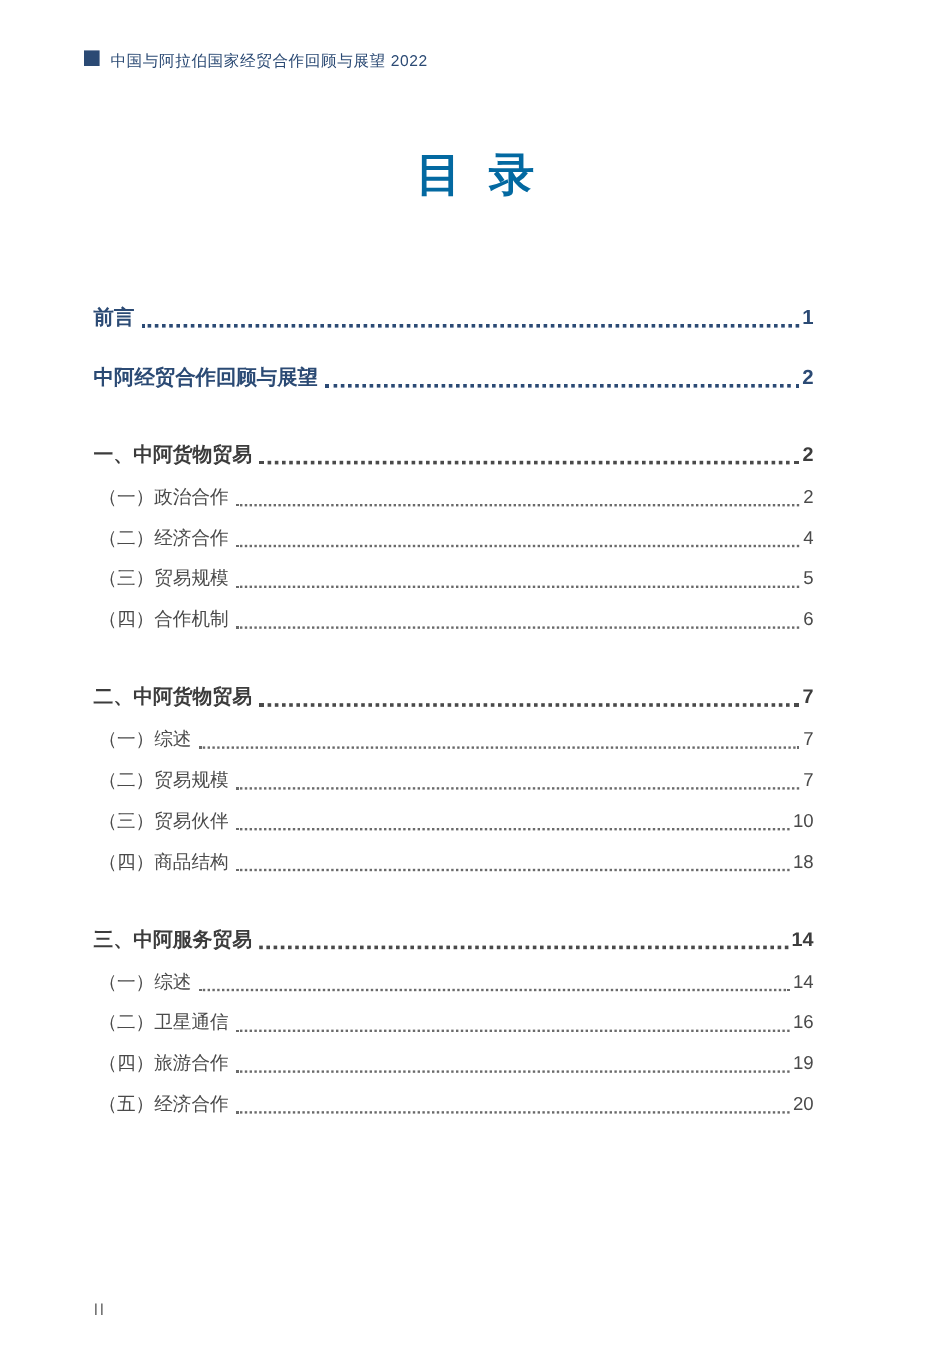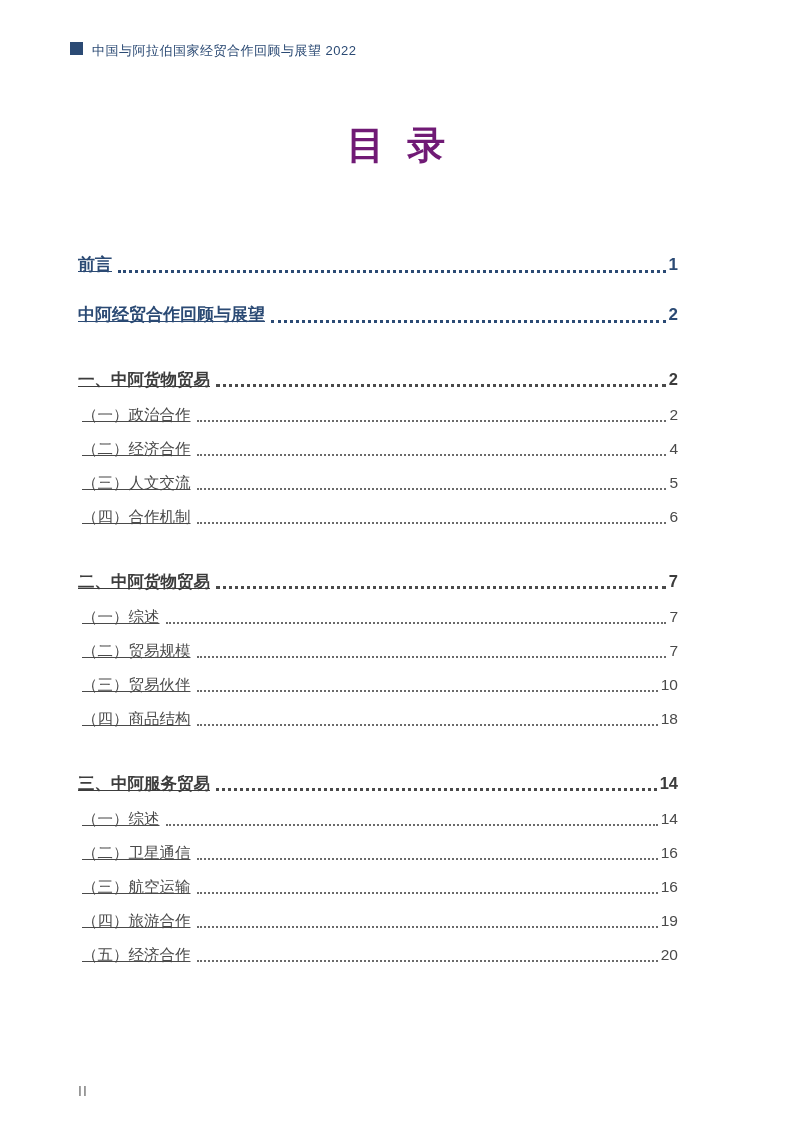--- a/index.html
+++ b/index.html
@@ -39,40 +39,40 @@
 
   
   .toc-title {
     position: absolute;
     top: 120px;
     left: 0;
     width: 100%;
     text-align: center;
     font-size: 38px;
     font-weight: 700;
-    color: #701a75;
+    color: #0369a1;
     word-spacing: 10px;
     letter-spacing: 1px;
   }
 
   
   .toc-container {
     position: absolute;
     top: 253px;
     left: 78px;
     width: 600px;
   }
   .toc-row {
     display: flex;
     align-items: flex-end;
     height: 24px;
     line-height: 24px;
     white-space: nowrap;
   }
-  .toc-label { flex: 0 0 auto; text-decoration: underline; }
+  .toc-label { flex: 0 0 auto; }
   .toc-page  { flex: 0 0 auto; }
   .toc-dots {
     flex: 1 1 auto;
     border-bottom: 2px dotted currentColor;
     margin: 0 3px 5px 6px;
     min-width: 20px;
   }
 
   .toc-row.primary {
     font-size: 17px;
@@ -140,21 +140,21 @@
       <span class="toc-label">（一）政治合作</span>
       <span class="toc-dots"></span>
       <span class="toc-page">2</span>
     </div>
     <div class="toc-row sub">
       <span class="toc-label">（二）经济合作</span>
       <span class="toc-dots"></span>
       <span class="toc-page">4</span>
     </div>
     <div class="toc-row sub">
-      <span class="toc-label">（三）人文交流</span>
+      <span class="toc-label">（三）贸易规模</span>
       <span class="toc-dots"></span>
       <span class="toc-page">5</span>
     </div>
     <div class="toc-row sub">
       <span class="toc-label">（四）合作机制</span>
       <span class="toc-dots"></span>
       <span class="toc-page">6</span>
     </div>
     <div class="toc-row section group-start">
       <span class="toc-label">二、中阿货物贸易</span>
@@ -190,25 +190,20 @@
       <span class="toc-label">（一）综述</span>
       <span class="toc-dots"></span>
       <span class="toc-page">14</span>
     </div>
     <div class="toc-row sub">
       <span class="toc-label">（二）卫星通信</span>
       <span class="toc-dots"></span>
       <span class="toc-page">16</span>
     </div>
     <div class="toc-row sub">
-      <span class="toc-label">（三）航空运输</span>
-      <span class="toc-dots"></span>
-      <span class="toc-page">16</span>
-    </div>
-    <div class="toc-row sub">
       <span class="toc-label">（四）旅游合作</span>
       <span class="toc-dots"></span>
       <span class="toc-page">19</span>
     </div>
     <div class="toc-row sub">
       <span class="toc-label">（五）经济合作</span>
       <span class="toc-dots"></span>
       <span class="toc-page">20</span>
     </div>
   </div>

